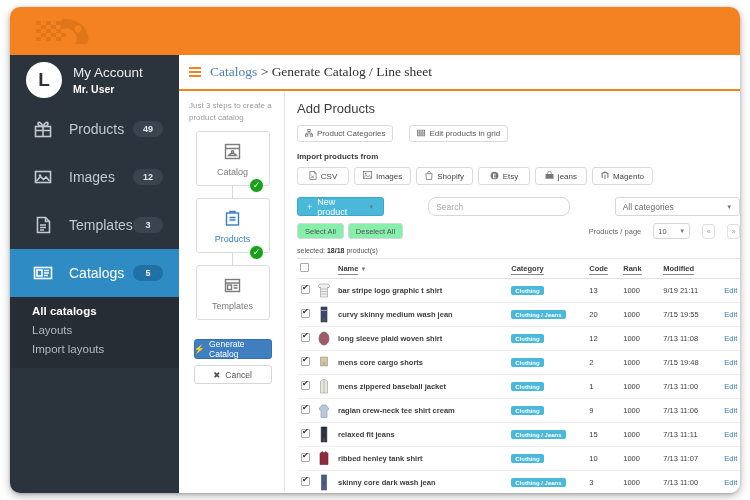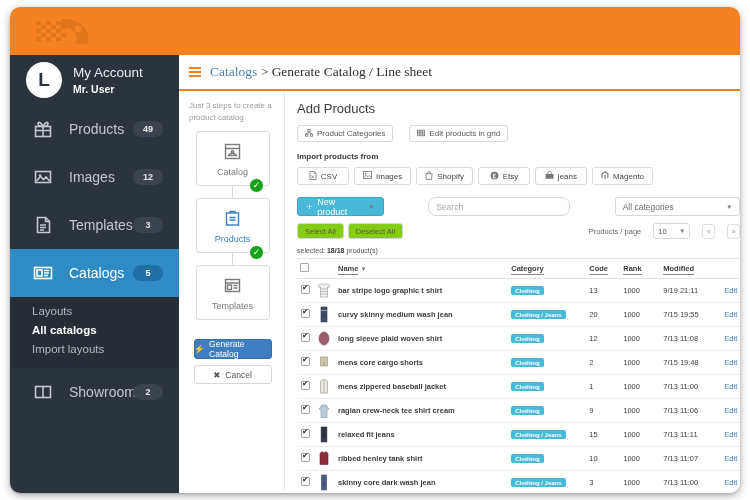--- a/index.html
+++ b/index.html
@@ -157,21 +157,21 @@
   .cats {
     height: 19px; width: 133px; margin-left: 45px;
     border: 1px solid #d7d7d7; border-radius: 3px; background: #fff;
     font-size: 8.5px; color: #6b6b6b; padding: 0 7px;
     display: flex; align-items: center; justify-content: space-between;
   }
   .caret { font-size: 6px; color: #777; }
 
   .selrow { display: flex; align-items: center; margin-top: 7px; }
   .sbtn {
-    height: 16px; border: 1px solid #d7d7d7; border-radius: 3px; background: #84cc16;
+    height: 16px; border: 1px solid #d7d7d7; border-radius: 3px; background: #86efac;
     font-size: 7.5px; color: #555; padding: 0 7px;
     display: inline-flex; align-items: center;
   }
   .sbtn + .sbtn { margin-left: 4px; }
   .pager { margin-left: auto; display: flex; align-items: center; gap: 12px; }
   .pager-label { font-size: 7.5px; color: #666; }
   .pagesel {
     height: 16px; width: 37px; border: 1px solid #d7d7d7; border-radius: 3px;
     background: #fff; font-size: 7.5px; color: #555;
     display: flex; align-items: center; justify-content: space-between; padding: 0 4px;
@@ -305,35 +305,25 @@
           <rect x="2.5" y="5.5" width="17" height="11"></rect>
           <rect x="5" y="8" width="5" height="6"></rect>
           <path d="M12 8.5h5M12 11h5M12 13.5h4"></path>
         </svg>
       </span>
       <span class="nav-label">Catalogs</span>
       <span class="badge">5</span>
     </div>
 
     <div class="subnav">
+      <div class="subitem current">All catalogs</div>
       <div class="subitem">Layouts</div>
-      <div class="subitem current">All catalogs</div>
       <div class="subitem">Import layouts</div>
     </div>
 
-    <div class="navitem">
-      <span class="nav-ico">
-        <svg width="22" height="22" viewBox="0 0 22 22" fill="none" stroke="#c3c8ce" stroke-width="1.6">
-          <rect x="3.5" y="5.5" width="15" height="11"></rect>
-            <path d="M11 5.5v11"></path>
-        </svg>
-      </span>
-      <span class="nav-label">Showroom</span>
-      <span class="badge">2</span>
-    </div>
   </div>
 
   <div class="main">
 
     <div class="crumbbar">
       <span class="hamburger">
         <span></span>
           <span></span>
           <span></span>
       </span>

